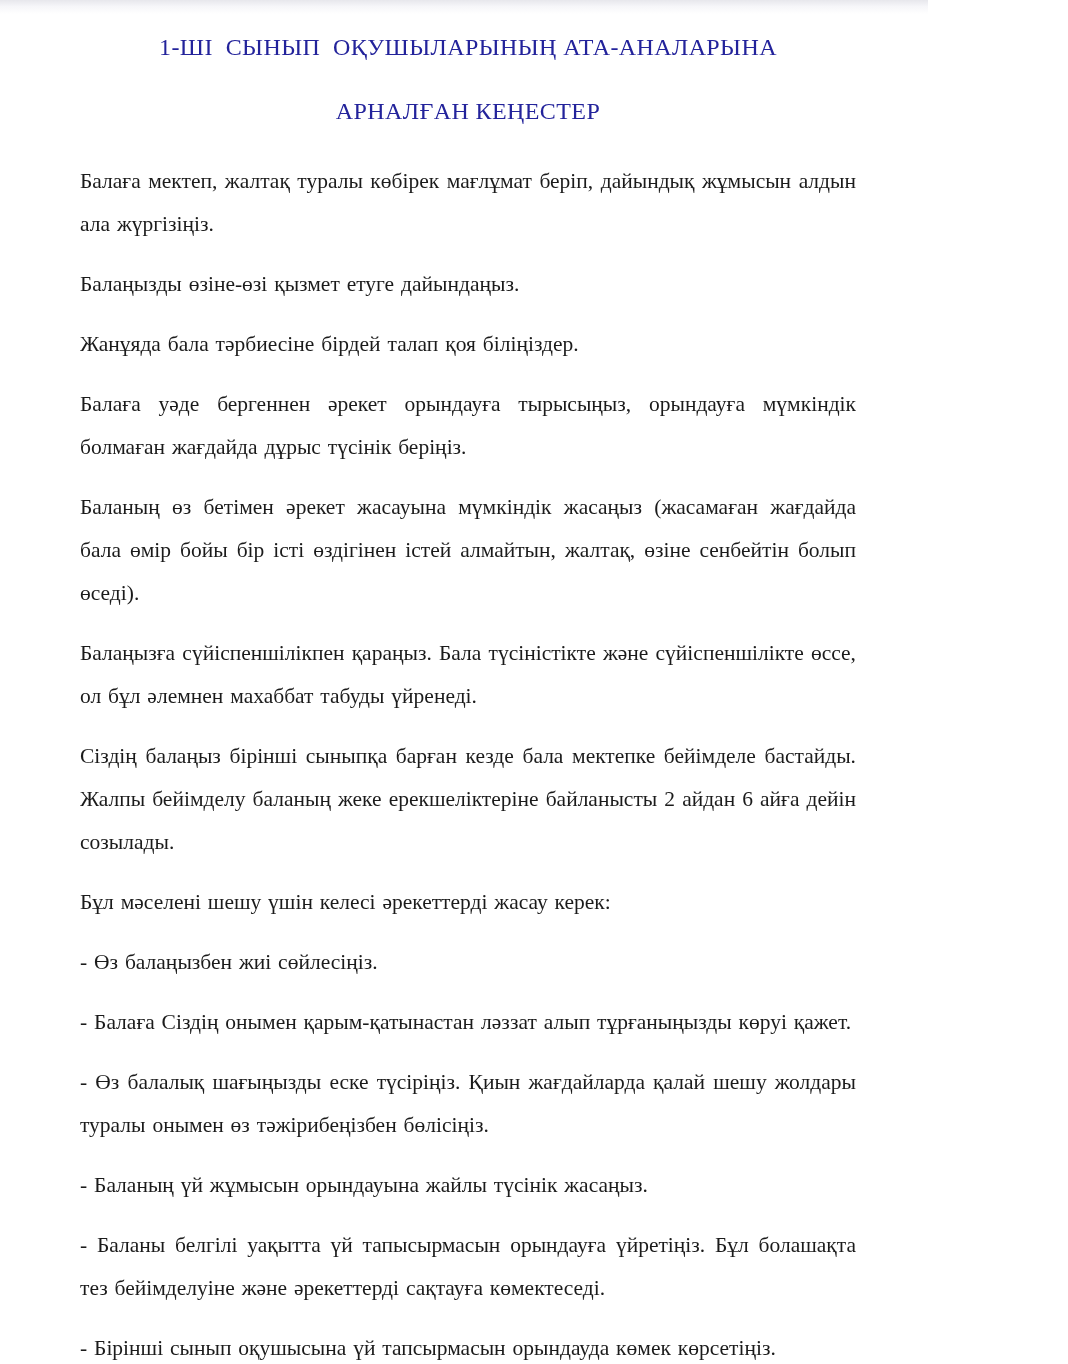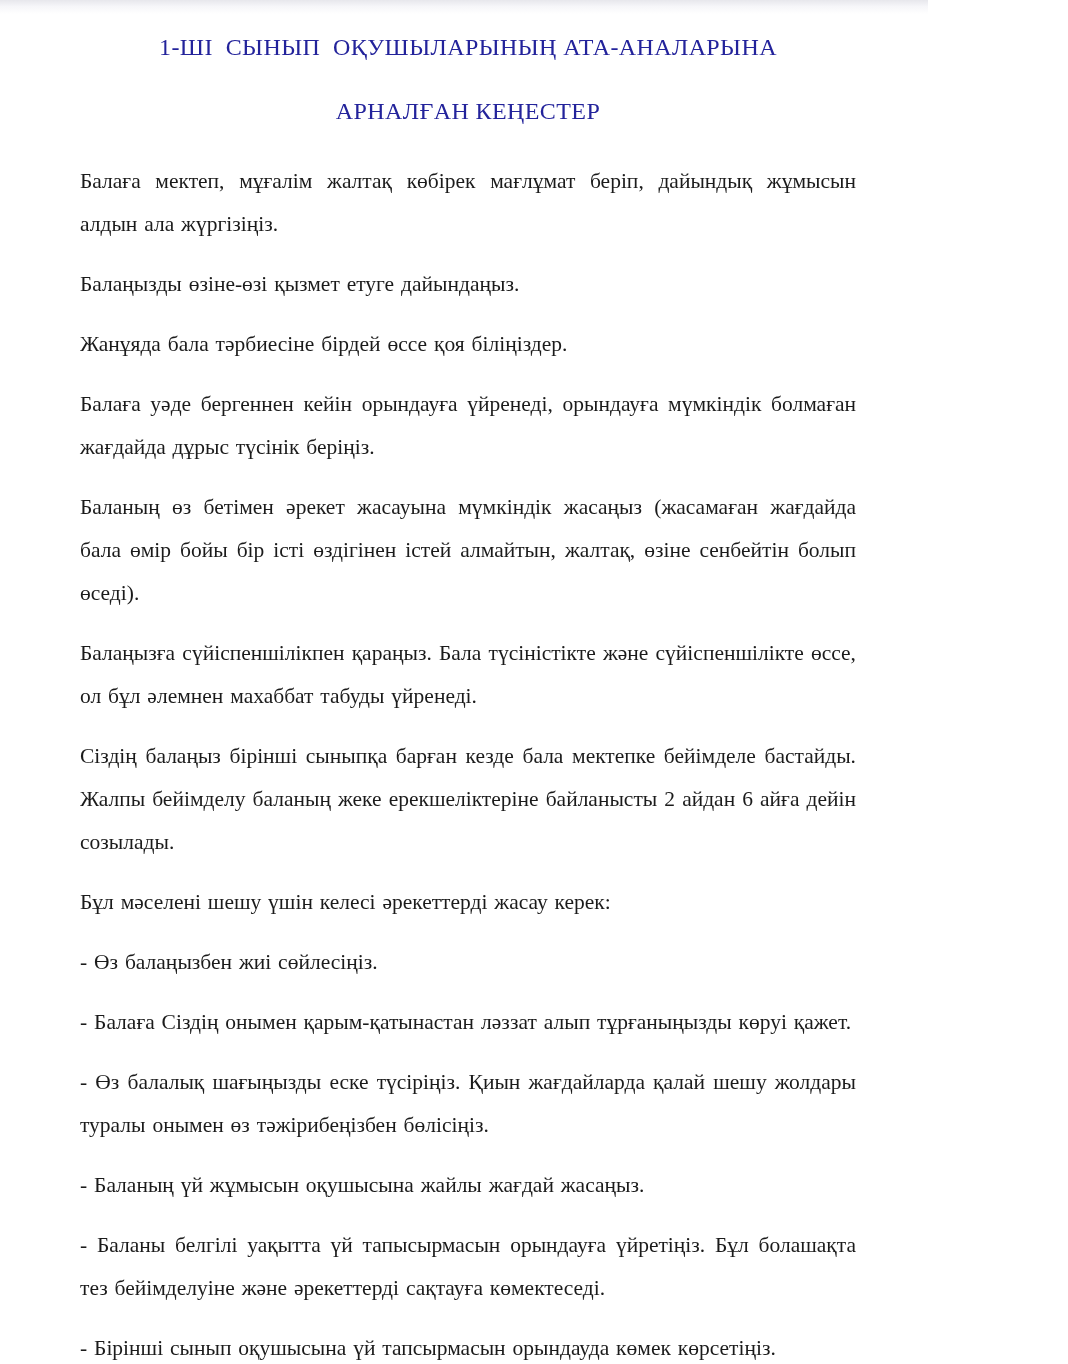--- a/index.html
+++ b/index.html
@@ -56,31 +56,31 @@
 </head>
 <body>
 
 <div class="page">
 
   <div class="doc-title">1-ШІ  СЫНЫП  ОҚУШЫЛАРЫНЫҢ АТА-АНАЛАРЫНА</div>
 
   <div class="doc-title subtitle">АРНАЛҒАН КЕҢЕСТЕР</div>
 
   <div class="body-text">
-    <p>Балаға мектеп, мұғалім жалтақ көбірек мағлұмат беріп, дайындық жұмысын алдын ала жүргізіңіз.</p>
+    <p>Балаға мектеп, жалтақ туралы көбірек мағлұмат беріп, дайындық жұмысын алдын ала жүргізіңіз.</p>
     <p>Балаңызды өзіне-өзі қызмет етуге дайындаңыз.</p>
-    <p>Жанұяда бала тәрбиесіне бірдей өссе қоя біліңіздер.</p>
-    <p>Балаға уәде бергеннен кейін орындауға үйренеді, орындауға мүмкіндік болмаған жағдайда дұрыс түсінік беріңіз.</p>
+    <p>Жанұяда бала тәрбиесіне бірдей талап қоя біліңіздер.</p>
+    <p>Балаға уәде бергеннен әрекет орындауға тырысыңыз, орындауға мүмкіндік болмаған жағдайда дұрыс түсінік беріңіз.</p>
     <p>Баланың өз бетімен әрекет жасауына мүмкіндік жасаңыз (жасамаған жағдайда бала өмір бойы бір істі өздігінен істей алмайтын, жалтақ, өзіне сенбейтін болып өседі).</p>
     <p>Балаңызға сүйіспеншілікпен қараңыз. Бала түсіністікте және сүйіспеншілікте өссе, ол бұл әлемнен махаббат табуды үйренеді.</p>
     <p>Сіздің балаңыз бірінші сыныпқа барған кезде бала мектепке бейімделе бастайды. Жалпы бейімделу баланың жеке ерекшеліктеріне байланысты 2 айдан 6 айға дейін созылады.</p>
     <p>Бұл мәселені шешу үшін келесі әрекеттерді жасау керек:</p>
     <p>- Өз балаңызбен жиі сөйлесіңіз.</p>
     <p>- Балаға Сіздің онымен қарым-қатынастан ләззат алып тұрғаныңызды көруі қажет.</p>
     <p>- Өз балалық шағыңызды еске түсіріңіз. Қиын жағдайларда қалай шешу жолдары туралы онымен өз тәжірибеңізбен бөлісіңіз.</p>
-    <p>- Баланың үй жұмысын оқушысына жайлы жағдай жасаңыз.</p>
+    <p>- Баланың үй жұмысын орындауына жайлы түсінік жасаңыз.</p>
     <p>- Баланы белгілі уақытта үй тапысырмасын орындауға үйретіңіз. Бұл болашақта тез бейімделуіне және әрекеттерді сақтауға көмектеседі.</p>
     <p>- Бірінші сынып оқушысына үй тапсырмасын орындауда көмек көрсетіңіз.</p>
     <p>- Балаңызды еңбегін құрметтеңіз.</p>
     <p>- Егер Сізді баланың тәртібінде, оқу үлгерімінде бір нәрсе мазаласа, Сіз әрқашан кеңесті мұғалімнен немесе мектеп психологынан сұрай аласыз</p>
   </div>
 
 </div>
 
 </body></html>

